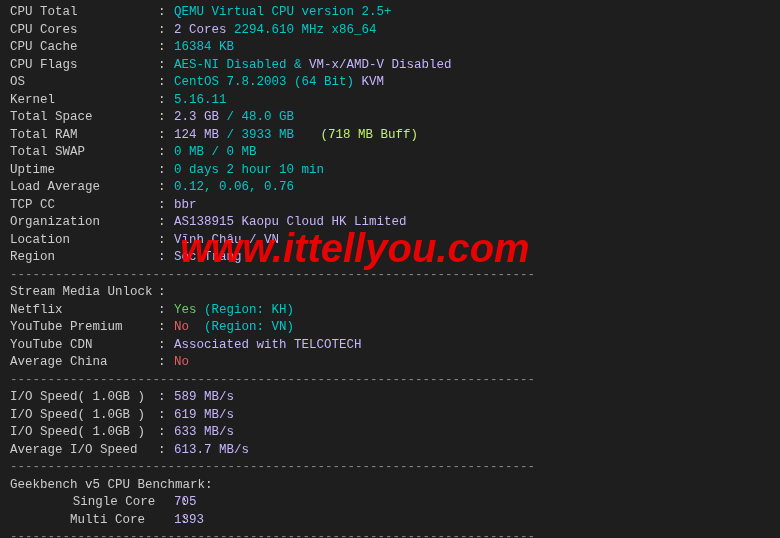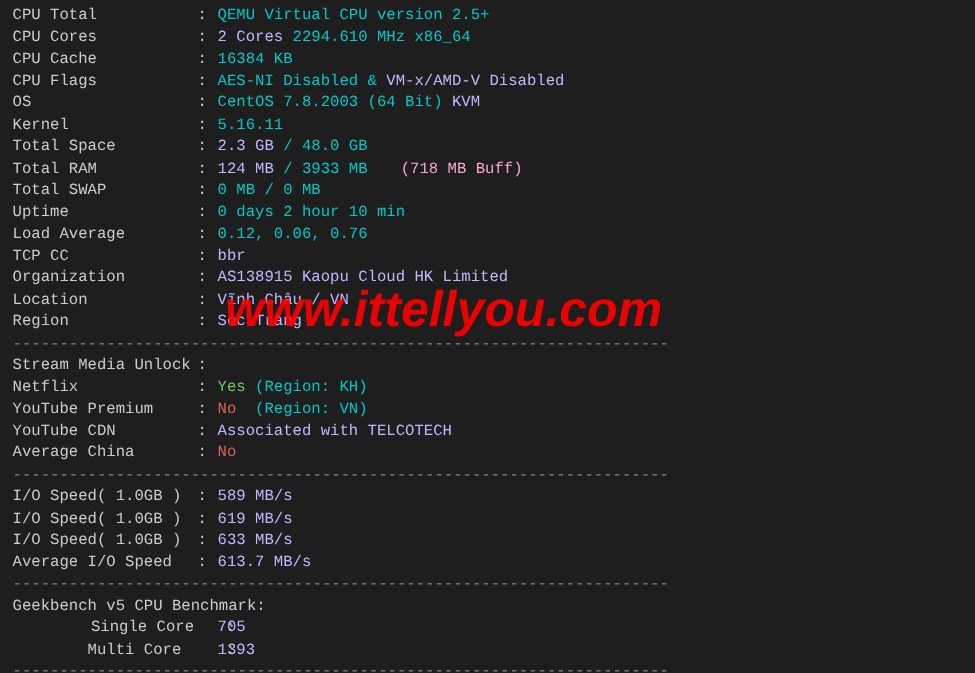--- a/index.html
+++ b/index.html
@@ -14,21 +14,21 @@
     padding: 4px 10px;
     overflow: hidden;
   }
   .row { white-space: pre; }
   .label { color: #cccccc; display: inline-block; width: 148px; }
   .colon { color: #cccccc; display: inline-block; width: 16px; }
   .cyan { color: #00c8c8; font-family: Liberation Mono, monospace; }
   .yellow { color: #c4b5fd; }
   .green { color: #6ec96e; }
   .red { color: #e06060; }
-  .blue { color: #f9a8d4; padding-left: 19px; }
+  .blue { color: #bef264; padding-left: 19px; }
   .divider { color: #888888; letter-spacing: 0px; white-space: nowrap; overflow: hidden; }
   .watermark {
     position: absolute;
     color: #ff0000;
     font-family: Arial, sans-serif;
     font-size: 40px;
     font-weight: bold;
     font-style: italic;
     top: 220px;
     left: 180px;

